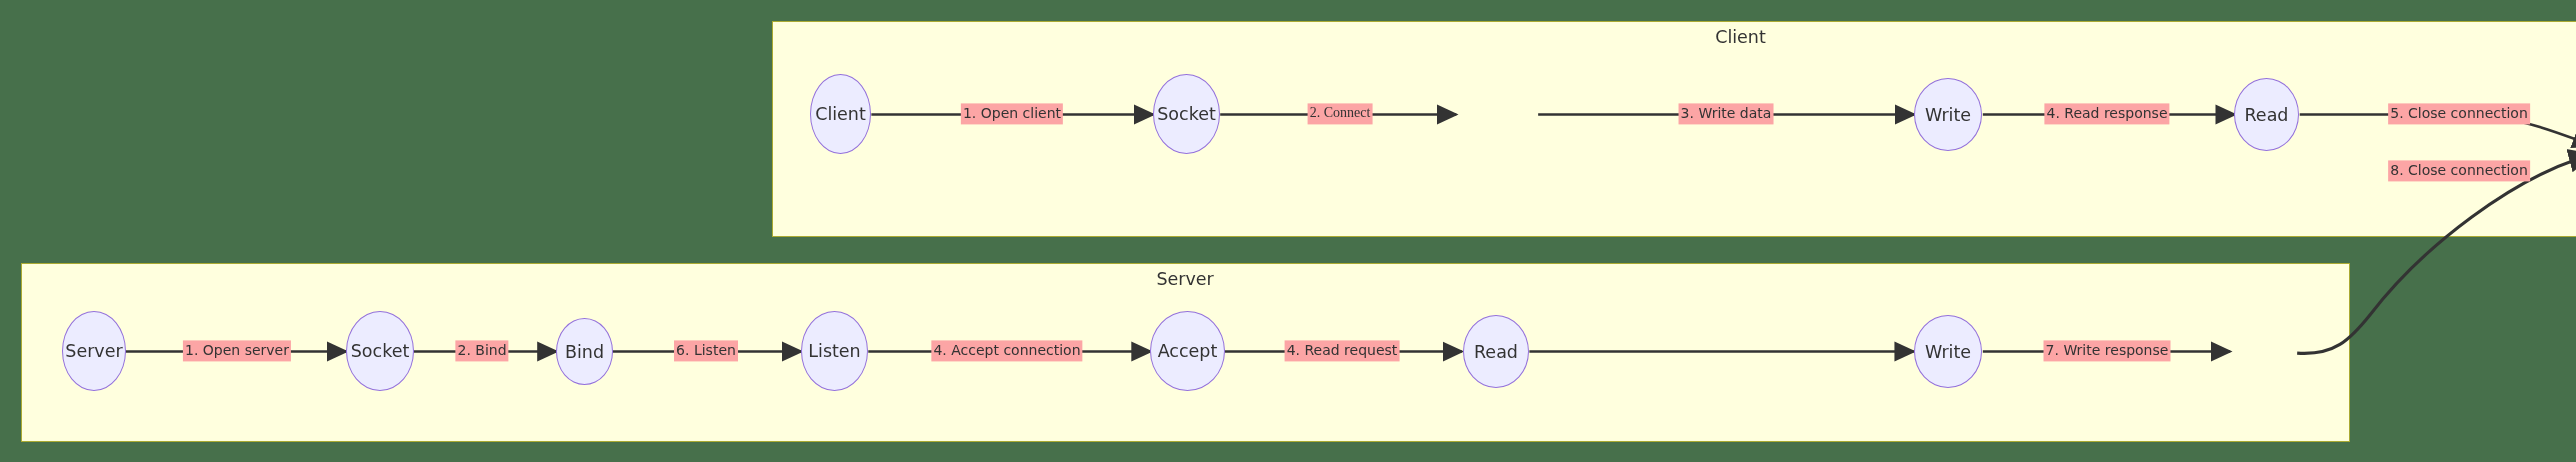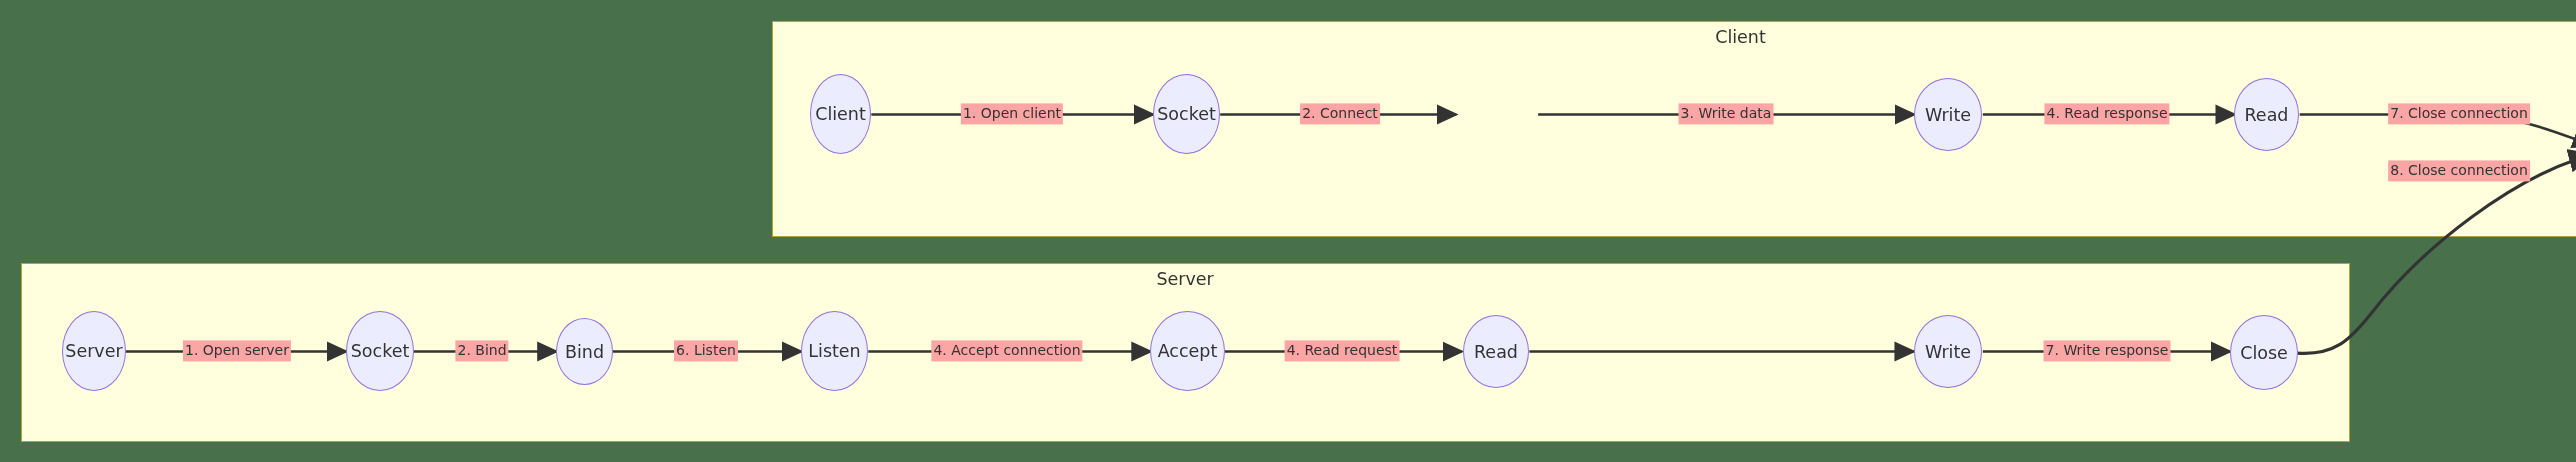--- a/index.html
+++ b/index.html
@@ -135,29 +135,26 @@
   </div>
   <div class="node" style="left:1150px; top:311px; width:75px; height:80px;">
     <span>Accept</span>
   </div>
   <div class="node" style="left:1463px; top:315px; width:66px; height:73px;">
     <span>Read</span>
   </div>
   <div class="node" style="left:1914px; top:315px; width:68px; height:73px;">
     <span>Write</span>
   </div>
-  <div class="node" style="left:2230px; top:315px; width:68px; height:75px;">
-    <span>Close</span>
-  </div>
 
   <div class="edge-label" style="left:1012px; top:114px;">1. Open client</div>
-  <div class="edge-label" style="left:1340px; top:114px;">2. Connect</div>
+  <div class="edge-label" style="left:1340px; top:114px;font-family:Liberation Serif, serif;">2. Connect</div>
   <div class="edge-label" style="left:1726px; top:114px;">3. Write data</div>
   <div class="edge-label" style="left:2107px; top:114px;">4. Read response</div>
-  <div class="edge-label" style="left:2459px; top:114px;">7. Close connection</div>
+  <div class="edge-label" style="left:2459px; top:114px;">5. Close connection</div>
 
   <div class="edge-label" style="left:237px; top:351px;text-align:center;">1. Open server</div>
   <div class="edge-label" style="left:482px; top:351px;">2. Bind</div>
   <div class="edge-label" style="left:706px; top:351px;">6. Listen</div>
   <div class="edge-label" style="left:1007px; top:351px;">4. Accept connection</div>
   <div class="edge-label" style="left:1342px; top:351px;">4. Read request</div>
   <div class="edge-label" style="left:2107px; top:351px;">7. Write response</div>
 
   <div class="edge-label" style="left:2459px; top:171px;">8. Close connection</div>
 

